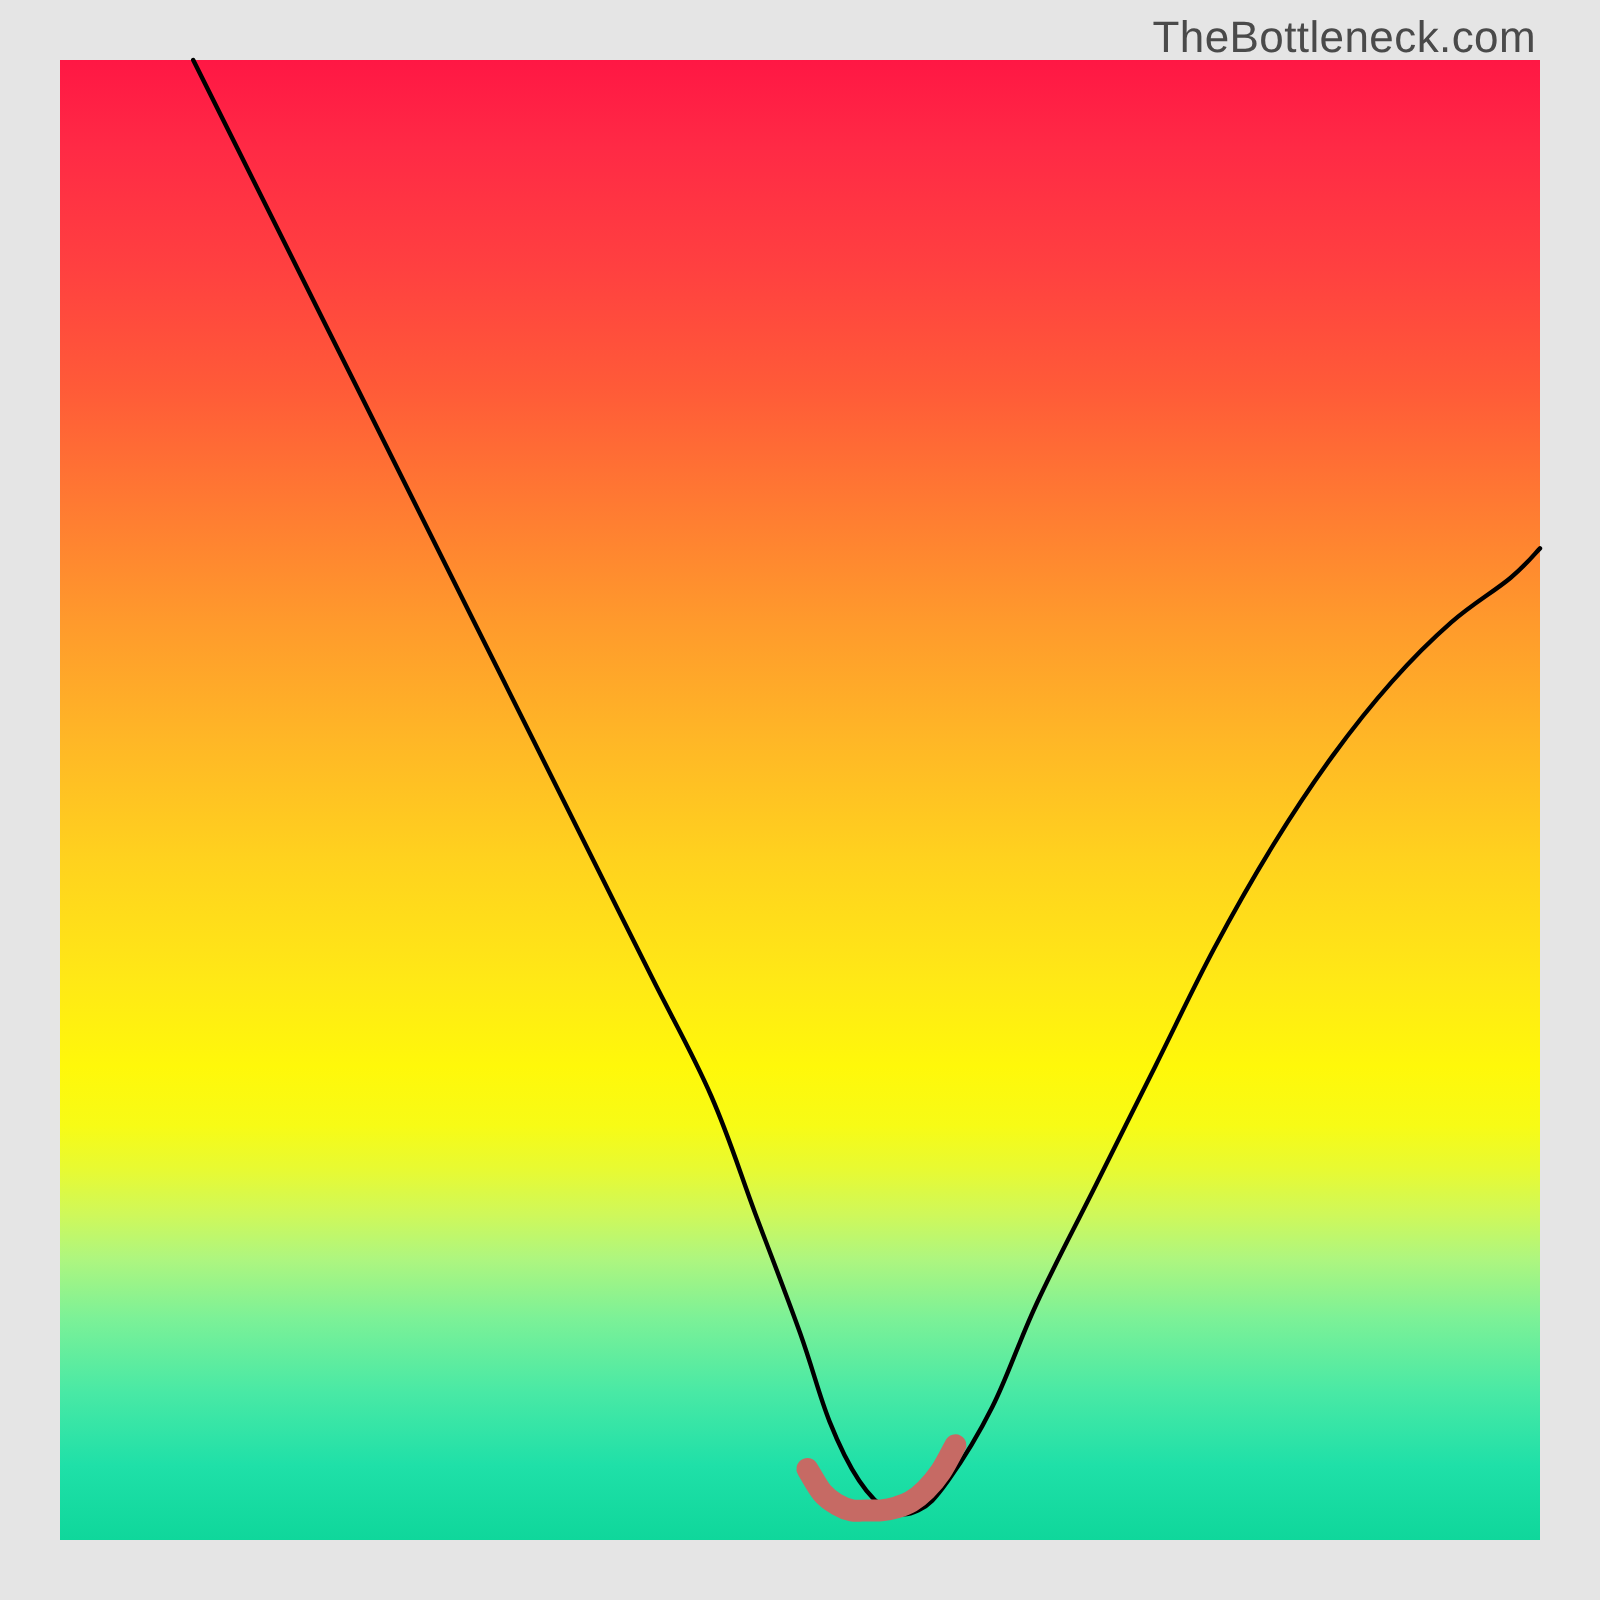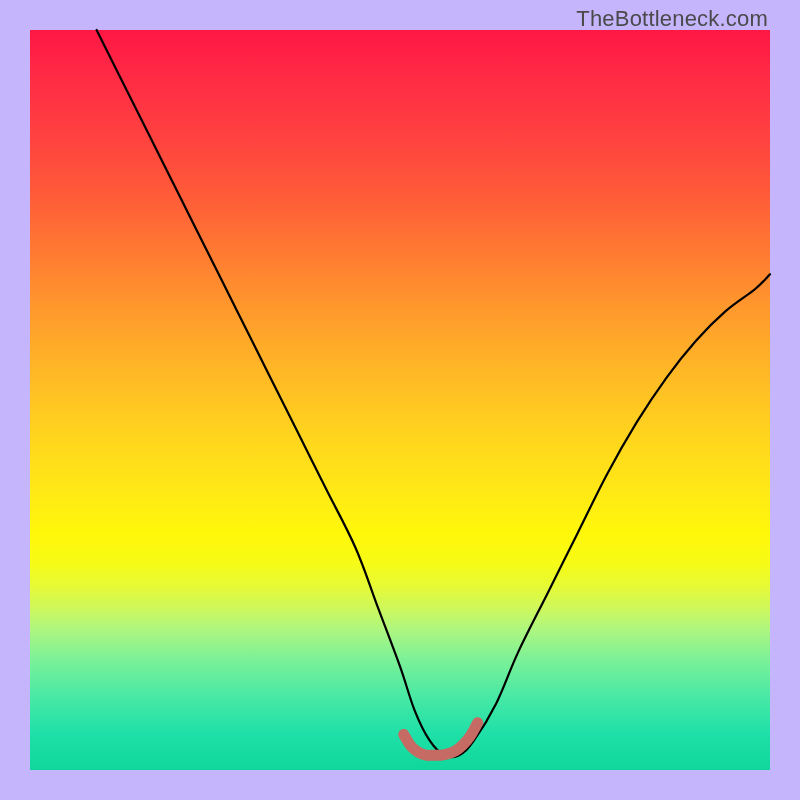--- a/index.html
+++ b/index.html
@@ -8,21 +8,21 @@
     width: 800px;
     height: 800px;
     background: #000;
     overflow: hidden;
     font-family: Arial, Helvetica, sans-serif;
   }
   .stage {
     position: relative;
     width: 800px;
     height: 800px;
-    background: #c4b5fd;
+    background: #e5e5e5;
   }
   .plot {
     position: absolute;
     left: 30px;
     top: 30px;
     width: 740px;
     height: 740px;
     
     background: linear-gradient(
       to bottom,

